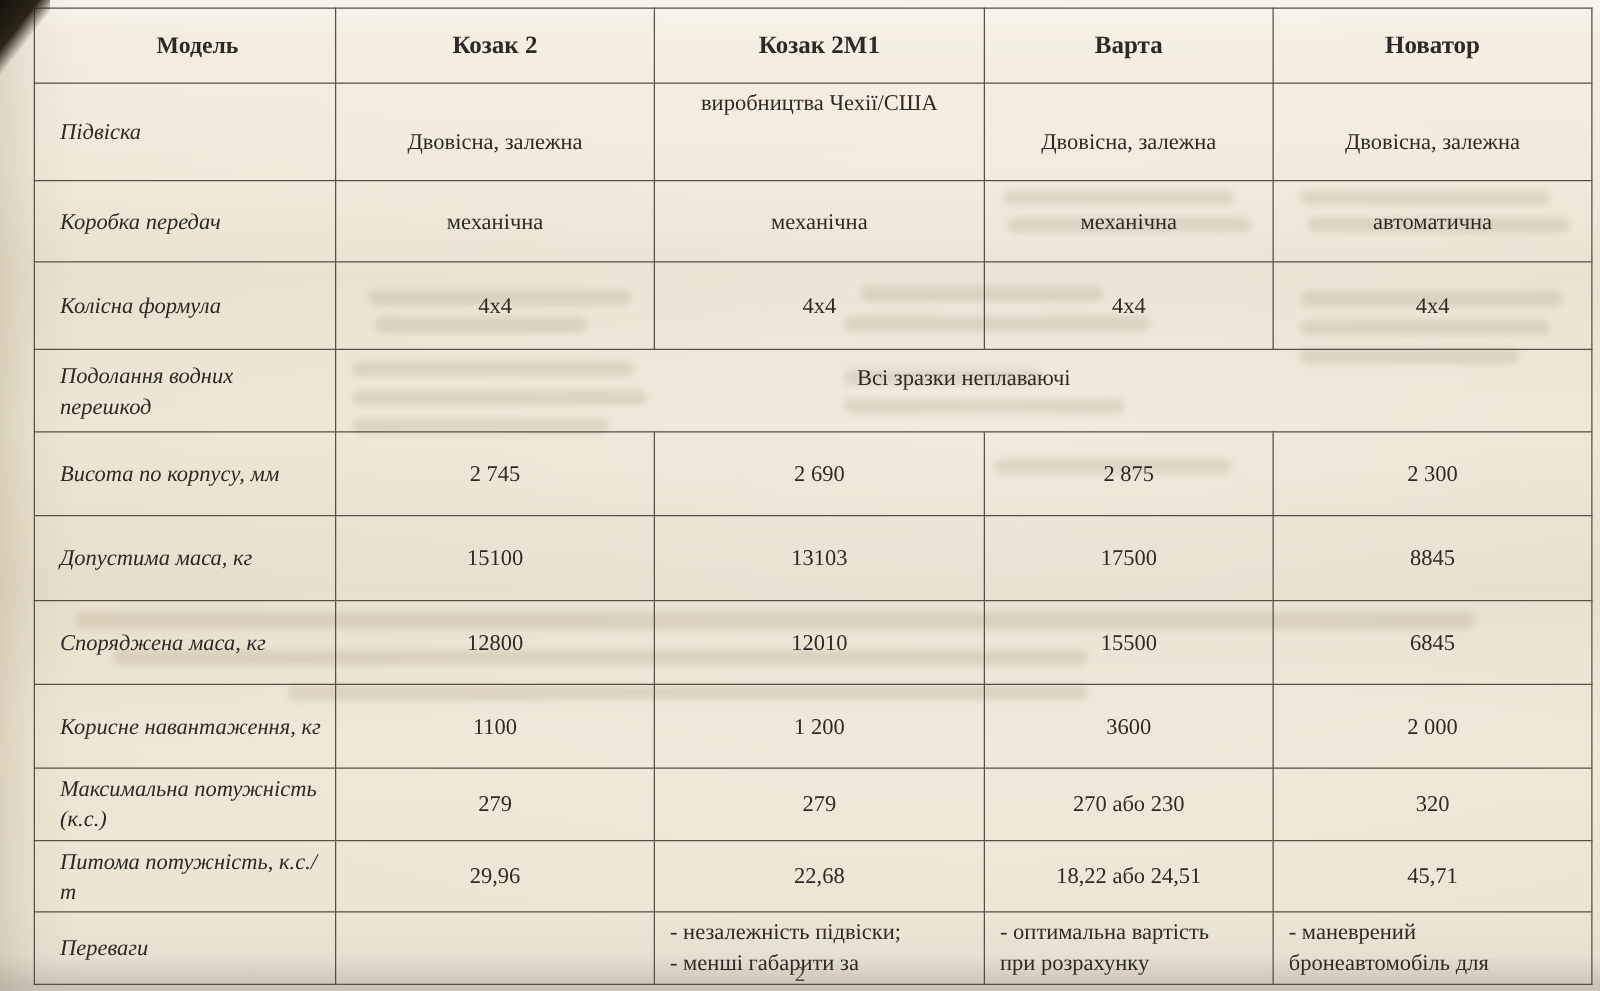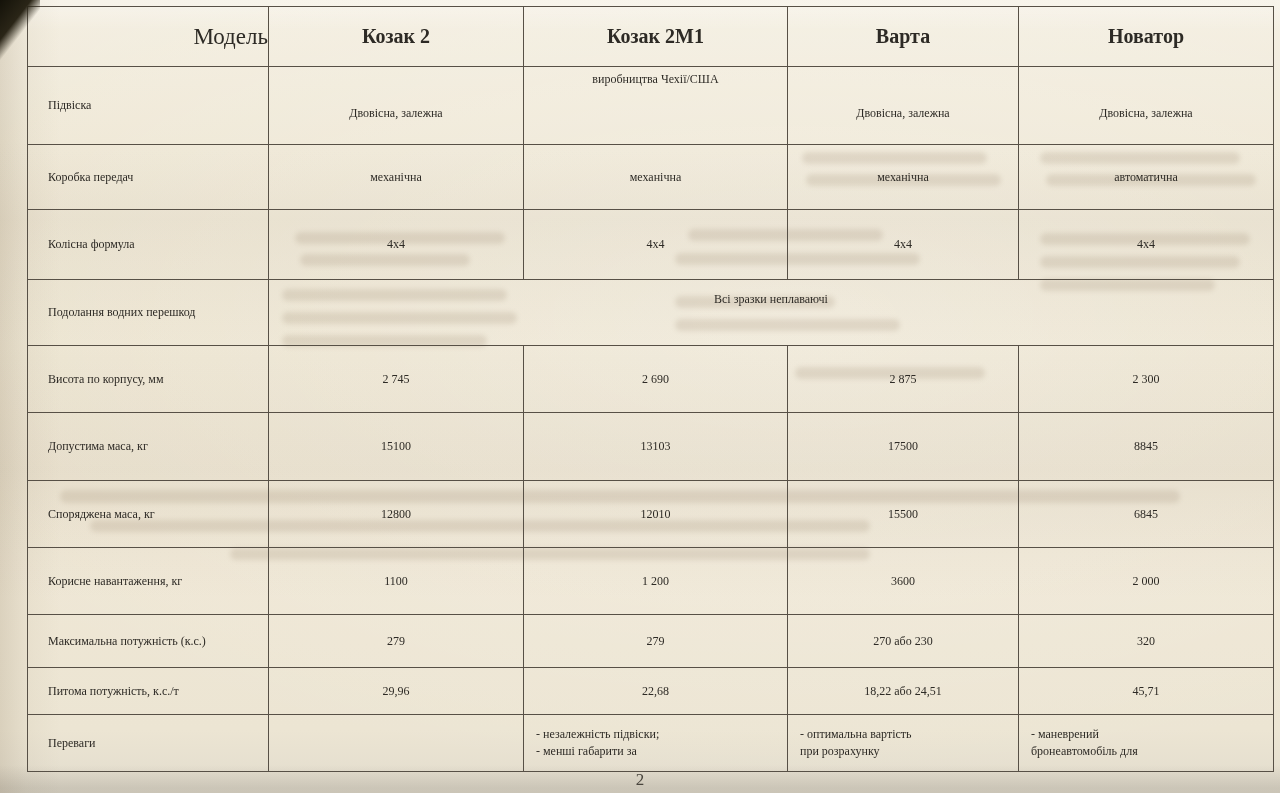--- a/index.html
+++ b/index.html
@@ -30,27 +30,27 @@
     background: linear-gradient(128deg, #141209 0%, #2a2517 34%, rgba(42,37,23,0) 52%);
   }
   table.spec {
     position:absolute; left:27px; top:6px;
     width:1246px; border-collapse:collapse; table-layout:fixed;
     color:#2d2a25;
   }
   col.c0{width:241px} col.c1{width:255px} col.c2{width:264px} col.c3{width:231px} col.c4{width:255px}
   td, th {
     border:1px solid #575046;
-    font-size:12px; font-weight:normal;
+    font-size:18px; font-weight:normal;
     vertical-align:middle;
     background:transparent;
   }
   th { font-weight:bold; font-size:20px; text-align:center; }
-  td.lbl { text-align:left; padding:4px 10px 4px 20px; line-height:1.35; }
-  th.lbl { text-align:right; padding-left:20px; font-weight:normal; font-size:23px; vertical-align:middle; }
+  td.lbl { text-align:left; padding:4px 10px 4px 20px; line-height:1.35;font-style:italic; }
+  th.lbl { text-align:center; padding-left:20px; font-weight:bold; font-size:19px; vertical-align:middle; }
   td.val { text-align:center; padding:2px 6px; }
   td.top { vertical-align:top; padding-top:5px; }
   td.low { padding-top:18px; }
   td.pre { text-align:left; white-space:pre-line; padding:3px 8px 3px 12px; line-height:1.4; vertical-align:middle; }
   td.merged { text-align:center; vertical-align:top; padding-top:12px; }
   tr.r-head  { height:60px; }
   tr.r-susp  { height:78px; }
   tr.r-gear  { height:65px; }
   tr.r-wheel { height:70px; }
   tr.r-water { height:66px; }

